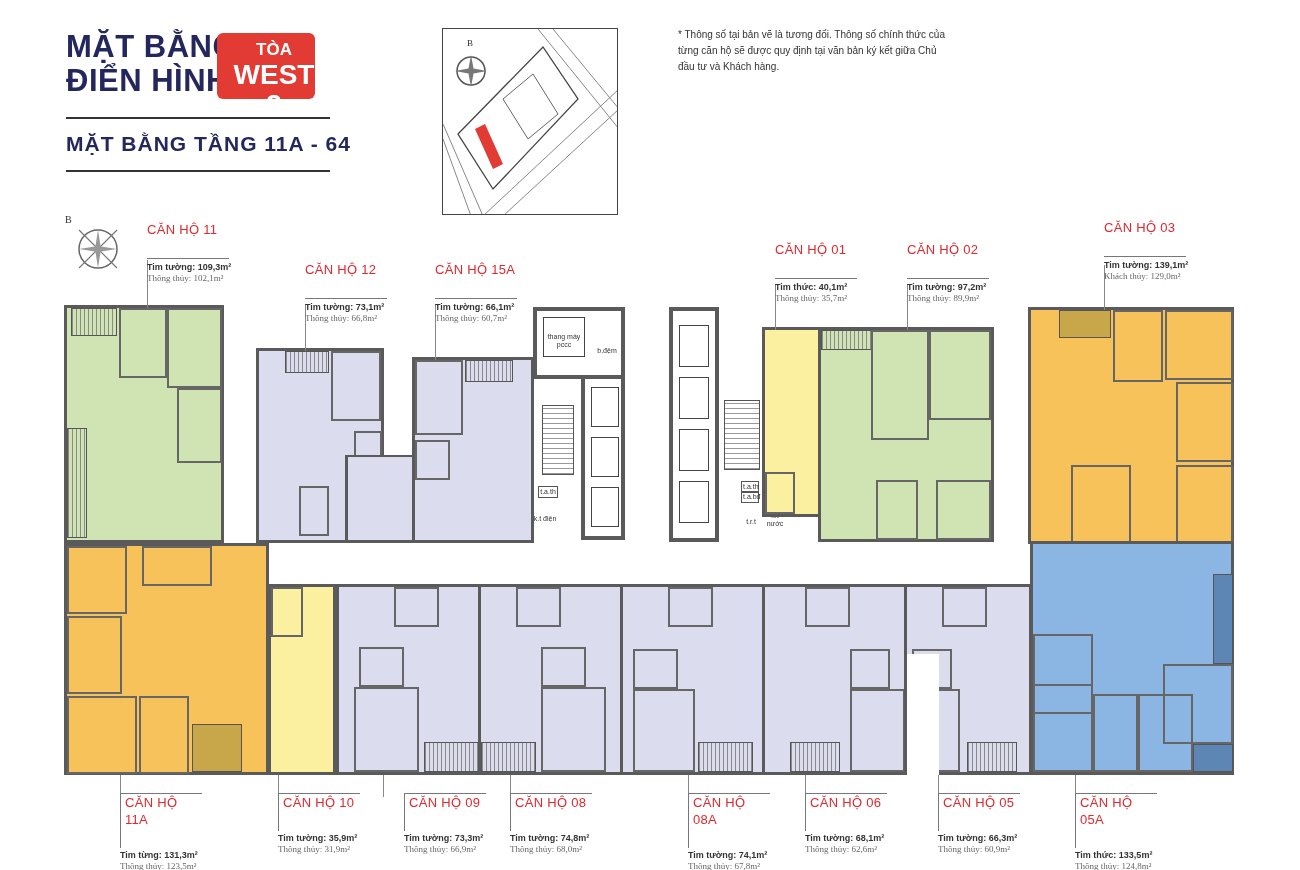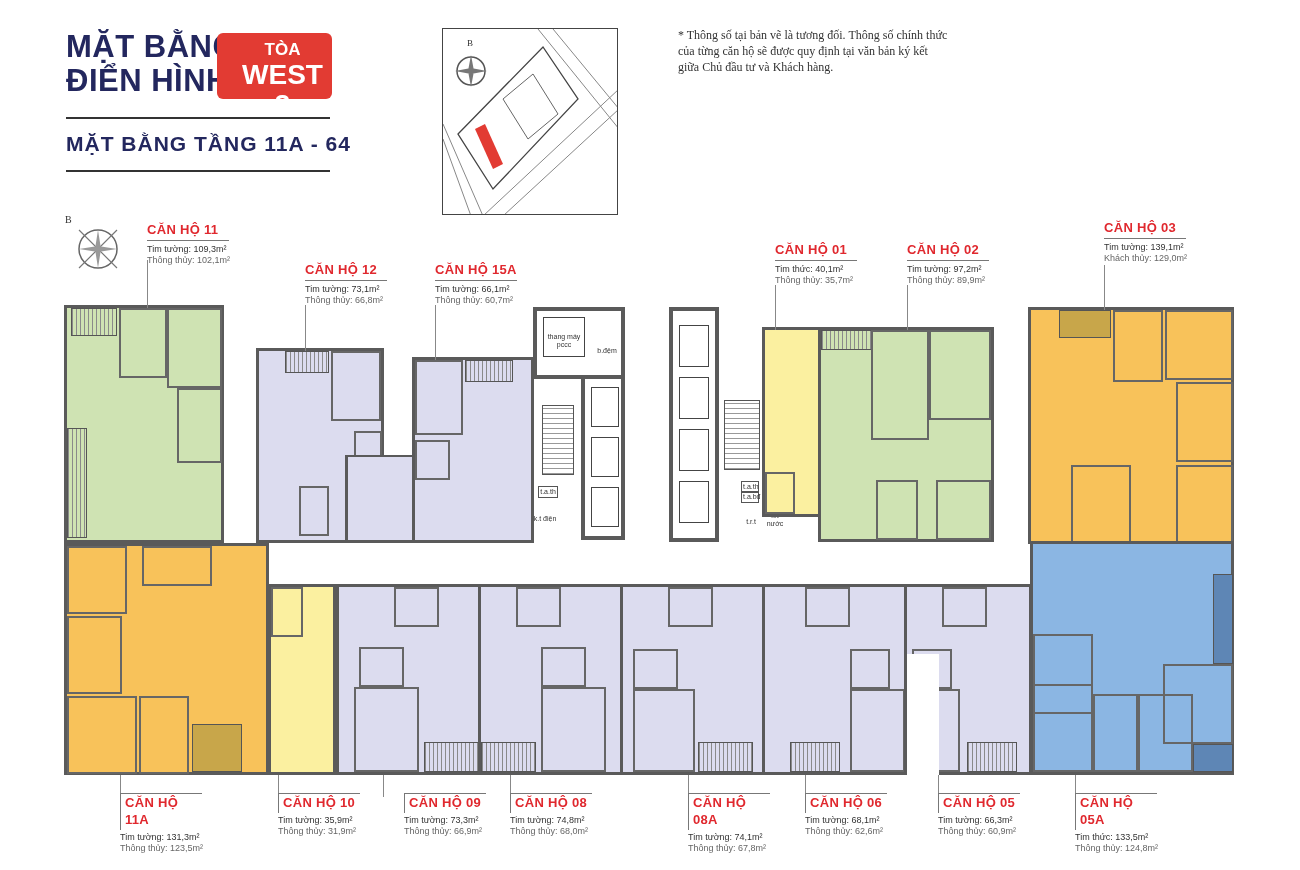--- a/index.html
+++ b/index.html
@@ -1,34 +1,34 @@
 <!DOCTYPE html>
 <html><head>
 <meta charset="utf-8">
 <style>
   * { box-sizing: border-box; margin: 0; padding: 0; }
   body { width: 1300px; height: 870px; background: #ffffff; position: relative; overflow: hidden; font-family: "Liberation Sans", "DejaVu Sans", sans-serif; color: #2a2a4a; }
 
   
   .title-main { position: absolute; left: 66px; top: 30px; font-size: 31px; font-weight: 700; line-height: 34px; color: #23275e; letter-spacing: 0.5px; }
-  .tower-badge { position: absolute; left: 217px; top: 33px; width: 115px; height: 66px; background: #e23b33; border-radius: 6px; color: #fff; text-align: center; font-weight: 700; padding-left: 16px; }
+  .tower-badge { position: absolute; left: 217px; top: 33px; width: 98px; height: 66px; background: #e23b33; border-radius: 6px; color: #fff; text-align: center; font-weight: 700; padding-left: 16px; }
   .tower-badge .small { display: block; font-size: 17px; line-height: 20px; margin-top: 7px; }
   .tower-badge .big { display: block; font-size: 28px; line-height: 30px; }
   .rule { position: absolute; left: 66px; width: 264px; height: 2px; background: #333; }
   .subtitle { position: absolute; left: 66px; top: 132px; font-size: 21px; font-weight: 700; color: #23275e; letter-spacing: 1px; }
 
   .keyplan { position: absolute; left: 442px; top: 28px; width: 176px; height: 187px; border: 1.5px solid #444; background: #fff; overflow: hidden; }
-  .note { position: absolute; left: 678px; top: 27px; width: 270px; font-size: 12px; line-height: 16px; color: #333; font-family: Liberation Serif, serif; }
+  .note { position: absolute; left: 678px; top: 27px; width: 270px; font-size: 10px; line-height: 16px; color: #333; }
 
   
   .unit-label { position: absolute; font-size: 9px; line-height: 11px; color: #444; }
-  .unit-label .name { display: block; font-size: 13px; font-weight: 700; color: #e0282e; line-height: 17px; letter-spacing: 0.3px; padding-bottom: 2px; border-bottom: 1.5px solid #777; margin-bottom: 3px; width: 82px; }
+  .unit-label .name { display: block; font-size: 13px; font-weight: 400; color: #e0282e; line-height: 17px; letter-spacing: 0.3px; padding-bottom: 20px; border-bottom: 1.5px solid #777; margin-bottom: 3px; width: 82px; }
   .unit-label.bottom .name { border-bottom: none; border-left: 1.5px solid #777; border-top: 1.5px solid #777; padding-left: 4px; margin-bottom: 2px; }
-  .unit-label .wall { display: block; font-weight: 400; color: #333; white-space: nowrap; }
-  .unit-label .net { display: block; color: #666; white-space: nowrap; }
+  .unit-label .wall { display: block; font-weight: 700; color: #333; white-space: nowrap; }
+  .unit-label .net { display: block; color: #666; white-space: nowrap; font-family: Liberation Serif, serif; }
 
   .leader { position: absolute; width: 1.2px; background: #888; }
 
   
   .plan { position: absolute; left: 0; top: 0; width: 1300px; height: 870px; }
   .unit { position: absolute; border: 3px solid #5a5a5a; }
   .core { position: absolute; border: 4px solid #5a5a5a; background: #fff; }
   .inner { position: absolute; border: 2px solid #666; }
   .elev { position: absolute; border: 1.5px solid #444; background: #fff; }
   .balcony { position: absolute; background: repeating-linear-gradient(90deg, #8a8a8a 0 1px, transparent 1px 4px); border: 1px solid #555; }
@@ -246,21 +246,21 @@
   <span class="net">Thông thủy: 89,9m²</span>
 </div>
 <div class="unit-label" style="left:1104px;top:219px">
   <span class="name">CĂN HỘ 03</span>
   <span class="wall">Tim tường: 139,1m²</span>
   <span class="net">Khách thủy: 129,0m²</span>
 </div>
 
 <div class="unit-label bottom" style="left:120px;top:793px">
   <span class="name">CĂN HỘ 11A</span>
-  <span class="wall">Tim tường: 131,3m²</span>
+  <span class="wall">Tim từng: 131,3m²</span>
   <span class="net">Thông thủy: 123,5m²</span>
 </div>
 <div class="unit-label bottom" style="left:278px;top:793px">
   <span class="name">CĂN HỘ 10</span>
   <span class="wall">Tim tường: 35,9m²</span>
   <span class="net">Thông thủy: 31,9m²</span>
 </div>
 <div class="unit-label bottom" style="left:404px;top:793px">
   <span class="name">CĂN HỘ 09</span>
   <span class="wall">Tim tường: 73,3m²</span>

